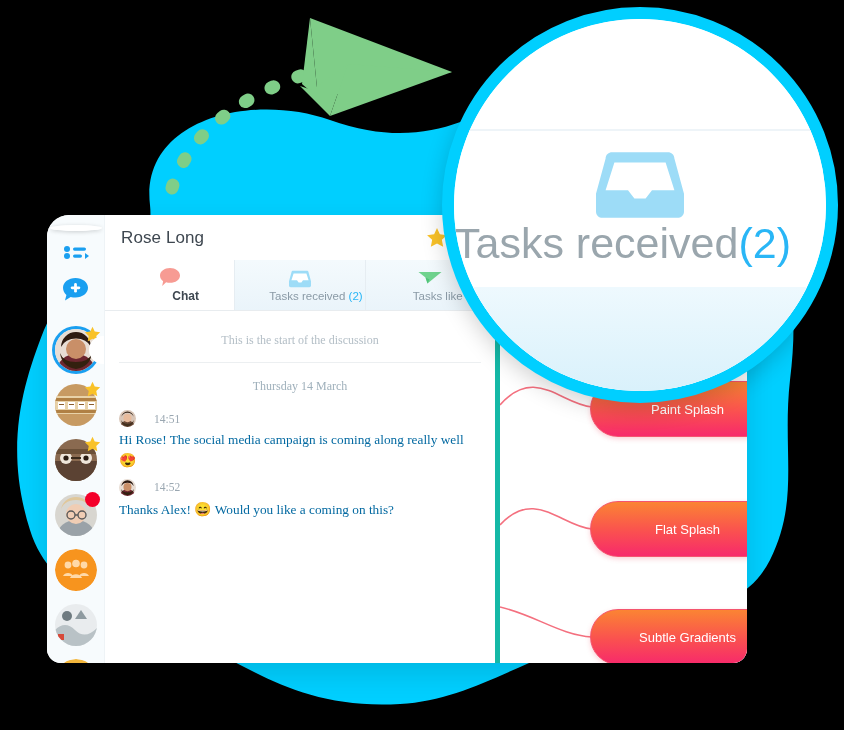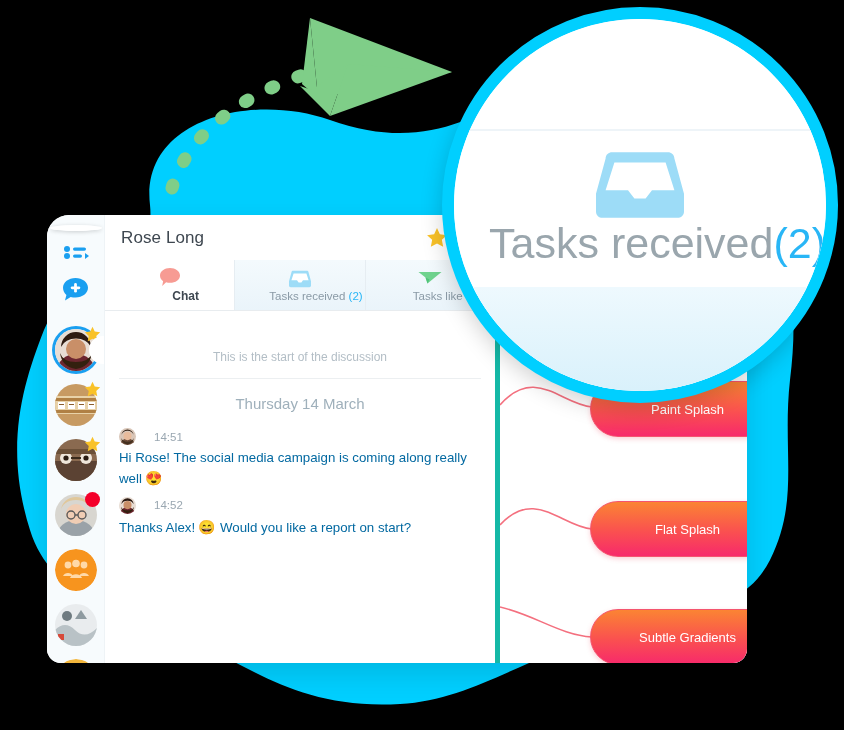--- a/index.html
+++ b/index.html
@@ -47,24 +47,24 @@
   .tabs{height:50px;display:flex;border-bottom:1px solid #e8ecef;background:#fff;}
   .tab{flex:1;display:flex;flex-direction:column;align-items:center;justify-content:center;
     font-size:11.5px;gap:2px;box-sizing:border-box;position:relative;}
   .tab.inactive{background:linear-gradient(180deg,#f4fafd 0%,#eaf4fa 100%);border-left:1px solid #e6edf2;}
   .tab .tlabel{color:#8a9aa6;white-space:nowrap;margin-left:32px;}
   .tab.active .tlabel{color:#3e4750;font-weight:600;font-size:12px;}
   .tab .cnt-blue{color:#29b6f6;}
   .tab .cnt-green{color:#3cc47c;}
   .tab-ico{height:20px;display:flex;align-items:flex-end;}
 
-  .msgs{flex:1;padding:17px 14px;box-sizing:border-box;overflow:hidden;}
+  .msgs{flex:1;padding:0 14px;box-sizing:border-box;overflow:hidden;font-family:Liberation Serif, serif;}
   .start-note{text-align:center;color:#b3bec6;font-size:12px;padding:22px 0 14px;}
   .hr{height:1px;background:#eceff1;}
-  .daystamp{text-align:center;color:#9fb0bb;font-size:15px;padding:16px 0 10px;}
+  .daystamp{text-align:center;color:#9fb0bb;font-size:12px;padding:16px 0 10px;}
   .msg{padding:6px 0 2px;}
   .msg-head{display:flex;align-items:center;gap:18px;}
   .msg-av{width:17px;height:17px;border-radius:50%;overflow:hidden;position:relative;flex:0 0 auto;}
   .msg-time{font-size:11.5px;color:#9aa7b1;}
   .msg-body{font-size:13.3px;color:#0369a1;line-height:1.5;padding-top:3px;}
   .emo{font-size:14px;}
 
   
   .map-col{flex:1;position:relative;background:#fff;overflow:hidden;}
   .pill{position:absolute;height:56px;border-radius:28px;
@@ -75,21 +75,21 @@
 
   
   .mag{position:absolute;left:442px;top:7px;width:396px;height:396px;border-radius:50%;
     border:12px solid #00cfff;background:#fff;box-sizing:border-box;overflow:hidden;
     box-shadow:0 6px 22px rgba(0,0,0,.18);}
   .mag-inner{position:absolute;inset:0;background:#fff;}
   .mag-sep{position:absolute;left:0;right:0;top:110px;height:2px;background:#eef4f8;}
   .mag-tabbg{position:absolute;left:0;right:0;top:268px;bottom:0;
     background:linear-gradient(180deg,#eef9fe 0%,#d9f1fb 100%);}
   .mag-ico{position:absolute;left:50%;top:130px;transform:translateX(-50%);}
-  .mag-text{position:absolute;left:0;right:0;top:200px;text-align:right;
+  .mag-text{position:absolute;left:0;right:0;top:200px;text-align:left;
     font-size:43px;color:#9aa6ad;white-space:nowrap;}
   .mag-text .cnt{color:#29b6f6;}
 </style>
 </head>
 <body>
 
 <div class="stage">
 
   <svg class="blob-layer" width="844" height="730" viewBox="0 0 844 730">
     <path d="M150,205 C140,120 250,92 330,120 C420,152 470,118 520,96 C600,62 700,96 742,160
@@ -338,21 +338,21 @@
                 <rect width="42" height="42" fill="#e8ddd4"></rect>
                 <path d="M2 42 a19 17 0 0 1 38 0z" fill="#6d2630"></path>
                 <circle cx="21" cy="20" r="10" fill="#c98f68"></circle>
                 <path d="M6 18 a15 15 0 0 1 30 0 a16 13 0 0 0 -30 0z" fill="#2e1b12"></path>
                 <path d="M5 24 q2 14 16 16 q14 -2 16 -16 q-3 9 -16 9 q-13 0 -16 -9z" fill="#33200f"></path>
               </svg>
             </div>
             <div class="msg-time">14:52</div>
           </div>
           <div class="msg-body">
-            <span>Thanks Alex! </span><span class="emo">😄</span><span> Would you like a report on start?</span>
+            <span>Thanks Alex! </span><span class="emo">😄</span><span> Would you like a coming on this?</span>
           </div>
         </div>
       </div>
     </div>
 
     <div class="map-col">
       <svg width="250" height="448" viewBox="0 0 250 448" style="position:absolute;left:0;top:0">
         <path d="M0 190 C35 150 62 190 92 192" fill="none" stroke="#f4707f" stroke-width="1.6"></path>
         <path d="M0 310 C35 272 62 312 92 314" fill="none" stroke="#f4707f" stroke-width="1.6"></path>
         <path d="M0 392 C35 400 60 420 92 422" fill="none" stroke="#f4707f" stroke-width="1.6"></path>

